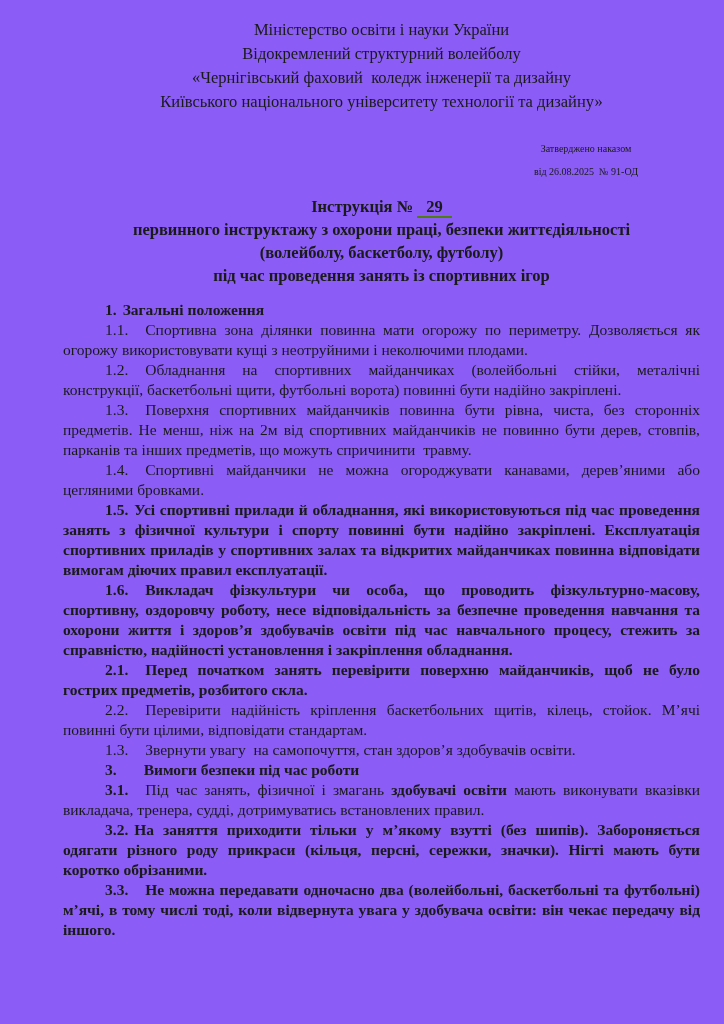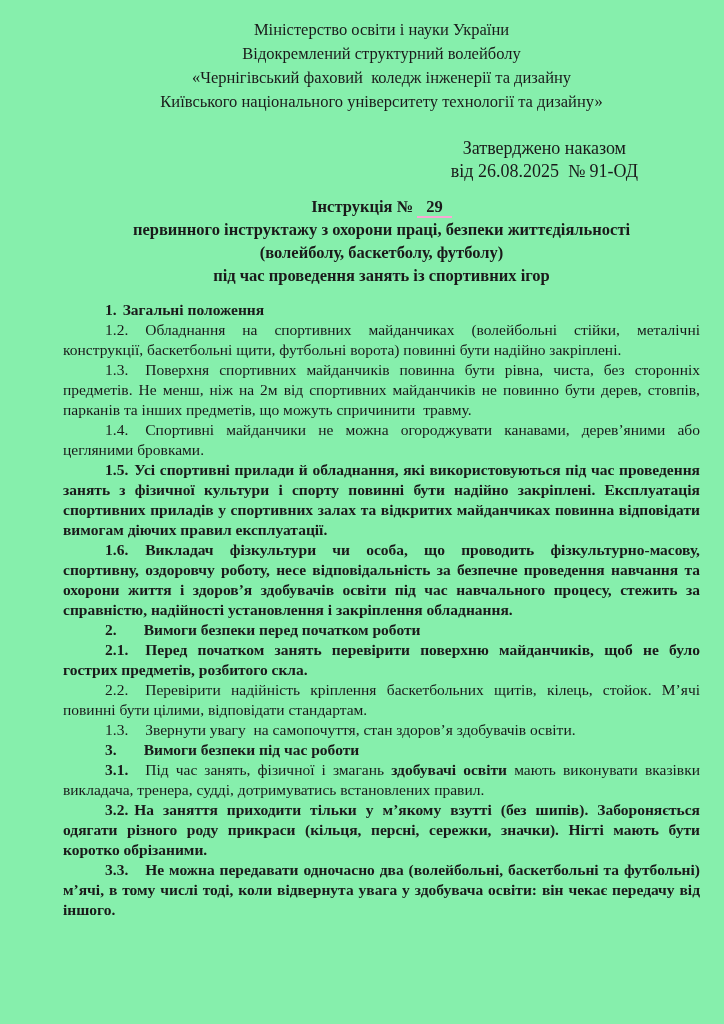--- a/index.html
+++ b/index.html
@@ -2,41 +2,41 @@
 <html lang="uk"><head>
 <meta charset="utf-8">
 <style>
   * { margin: 0; padding: 0; box-sizing: border-box; }
   html, body { background: #ffffff; }
   body { font-family: "Liberation Serif", "DejaVu Serif", serif; color: #1a1a1a; }
 
   .page {
     width: 724px;
     height: 1024px;
-    background: #86efac;
+    background: #8b5cf6;
     padding: 18px 24px 0 63px;
     overflow: hidden;
   }
 
   .header { text-align: center; }
   .hdr-line { font-size: 16.5px; line-height: 24px; }
 
   .approval {
     width: fit-content;
     margin: 23px 62px 0 auto;
     text-align: center;
   }
-  .approval-line { font-size: 18px; line-height: 23px; }
+  .approval-line { font-size: 10px; line-height: 23px; }
 
   .doc-title { margin-top: 12px; text-align: center; }
   .title-line { font-size: 16.5px; font-weight: bold; line-height: 23px; }
   .title-num {
     font-weight: bold;
     padding: 0 9px;
-    border-bottom: 2px solid #f9a8d4;
+    border-bottom: 2px solid #4d7c0f;
   }
 
   .body-text { margin-top: 13px; }
   .para, .heading {
     font-size: 15.5px;
     line-height: 20px;
     text-align: justify;
     text-indent: 42px;
   }
   .heading { font-weight: bold; text-align: left; }
@@ -66,26 +66,26 @@
 
   <div class="doc-title">
     <div class="title-line"><span>Інструкція №&nbsp;</span><span class="title-num">29</span></div>
     <div class="title-line">первинного інструктажу з охорони праці, безпеки життєдіяльності</div>
     <div class="title-line">(волейболу, баскетболу, футболу)</div>
     <div class="title-line">під час проведення занять із спортивних ігор</div>
   </div>
 
   <div class="body-text" id="body-container">
       <p class="heading"><span class="pnum gap-space bold">1.</span><span>Загальні положення</span></p>
+      <p class="para"><span class="pnum gap-tab">1.1.</span><span>Спортивна зона ділянки повинна мати огорожу по периметру. Дозволяється як огорожу використовувати кущі з неотруйними і неколючими плодами.</span></p>
       <p class="para"><span class="pnum gap-tab">1.2.</span><span>Обладнання на спортивних майданчиках (волейбольні стійки, металічні конструкції, баскетбольні щити, футбольні ворота) повинні бути надійно закріплені.</span></p>
       <p class="para"><span class="pnum gap-tab">1.3.</span><span>Поверхня спортивних майданчиків повинна бути рівна, чиста, без сторонніх предметів. Не менш, ніж на 2м від спортивних майданчиків не повинно бути дерев, стовпів, парканів та інших предметів, що можуть спричинити&nbsp; травму.</span></p>
       <p class="para"><span class="pnum gap-tab">1.4.</span><span>Спортивні майданчики не можна огороджувати канавами, дерев’яними або цегляними бровками.</span></p>
       <p class="para bold"><span class="pnum gap-space bold">1.5.</span><span>Усі спортивні прилади й обладнання, які використовуються під час проведення занять з фізичної культури і спорту повинні бути надійно закріплені. Експлуатація спортивних приладів у спортивних залах та відкритих майданчиках повинна відповідати вимогам діючих правил експлуатації.</span></p>
       <p class="para bold"><span class="pnum gap-tab bold">1.6.</span><span>Викладач фізкультури чи особа, що проводить фізкультурно-масову, спортивну, оздоровчу роботу, несе відповідальність за безпечне проведення навчання та охорони життя і здоров’я здобувачів освіти під час навчального процесу, стежить за справністю, надійності установлення і закріплення обладнання.</span></p>
-      <p class="heading"><span class="pnum gap-tab bold">2.</span><span>Вимоги безпеки перед початком роботи</span></p>
       <p class="para bold"><span class="pnum gap-tab bold">2.1.</span><span>Перед початком занять перевірити поверхню майданчиків, щоб не було гострих предметів, розбитого скла.</span></p>
       <p class="para"><span class="pnum gap-tab">2.2.</span><span>Перевірити надійність кріплення баскетбольних щитів, кілець, стойок. М’ячі повинні бути цілими, відповідати стандартам.</span></p>
       <p class="para"><span class="pnum gap-tab">1.3.</span><span>Звернути увагу&nbsp; на самопочуття, стан здоров’я здобувачів освіти.</span></p>
       <p class="heading"><span class="pnum gap-tab bold">3.</span><span>Вимоги безпеки під час роботи</span></p>
       <p class="para"><span class="pnum gap-tab bold">3.1.</span><span>Під час занять, фізичної і змагань </span><span class="bold">здобувачі освіти</span><span> мають виконувати вказівки викладача, тренера, судді, дотримуватись встановлених правил.</span></p>
       <p class="para bold"><span class="pnum gap-space bold">3.2.</span><span>На заняття приходити тільки у м’якому взутті (без шипів). Забороняється одягати різного роду прикраси (кільця, персні, сережки, значки). Нігті мають бути коротко обрізаними.</span></p>
       <p class="para bold"><span class="pnum gap-tab bold">3.3.</span><span>Не можна передавати одночасно два (волейбольні, баскетбольні та футбольні) м’ячі, в тому числі тоді, коли відвернута увага у здобувача освіти: він чекає передачу від іншого.</span></p>
     </div>
 
 </div>

